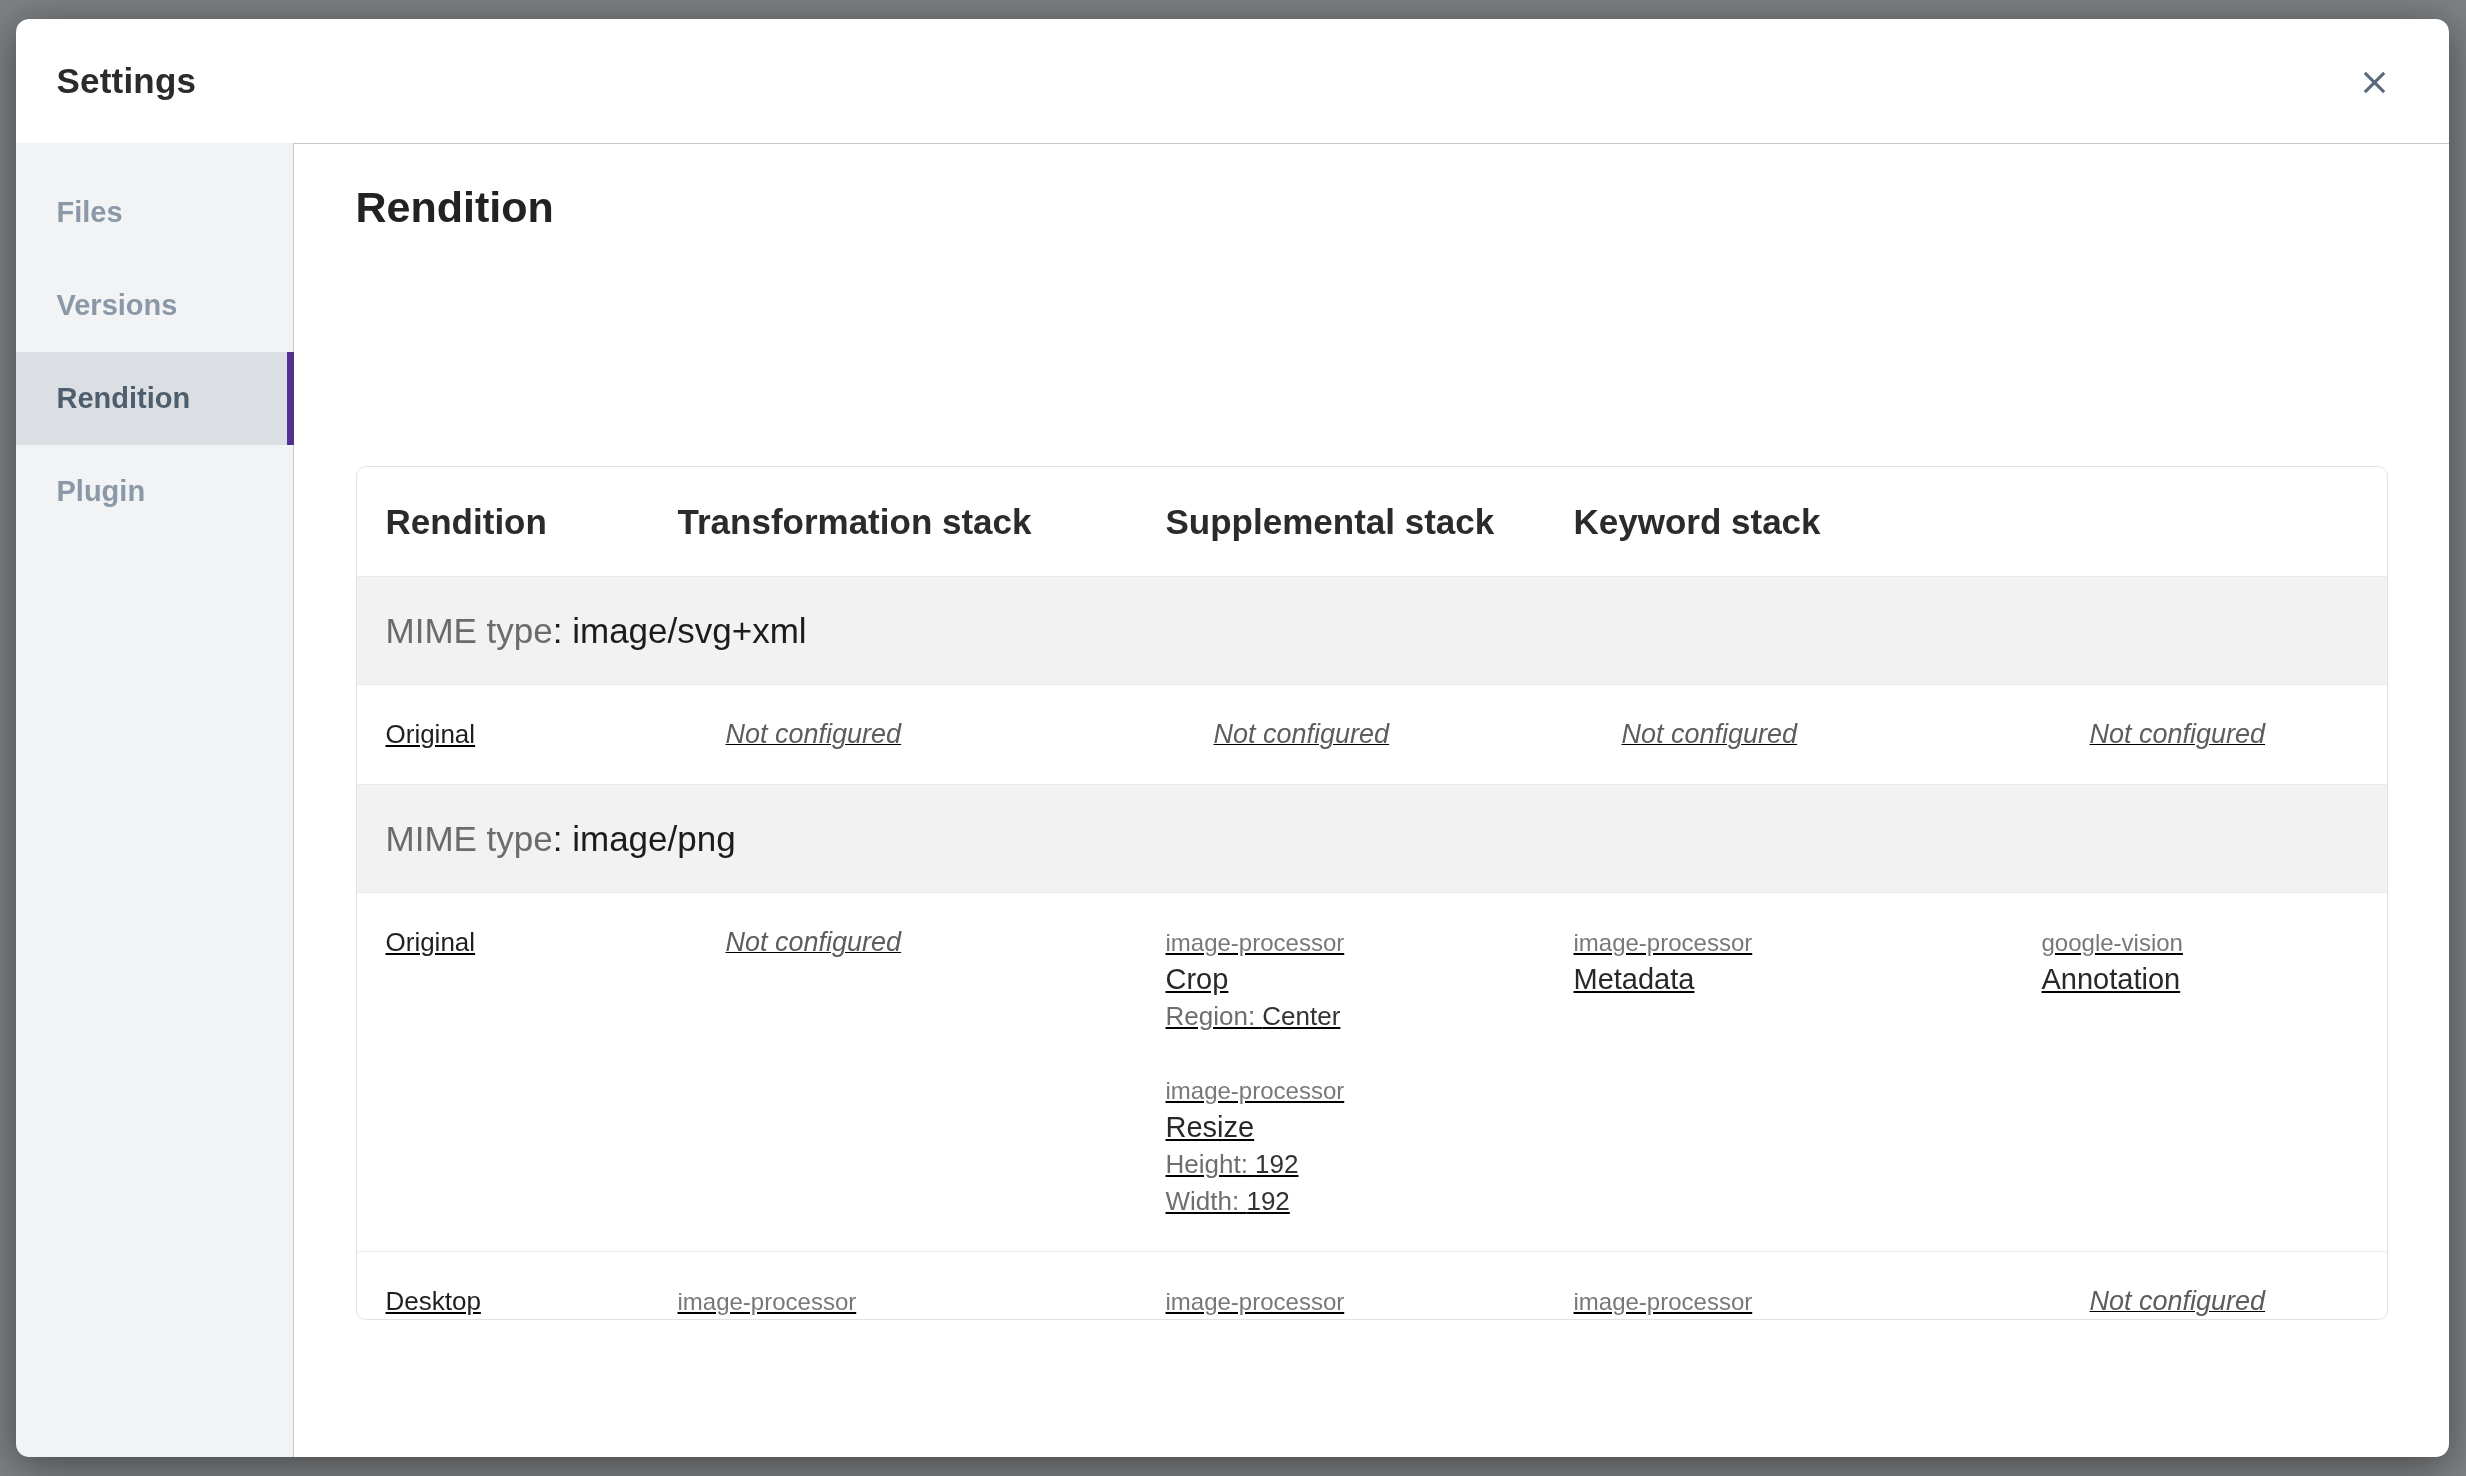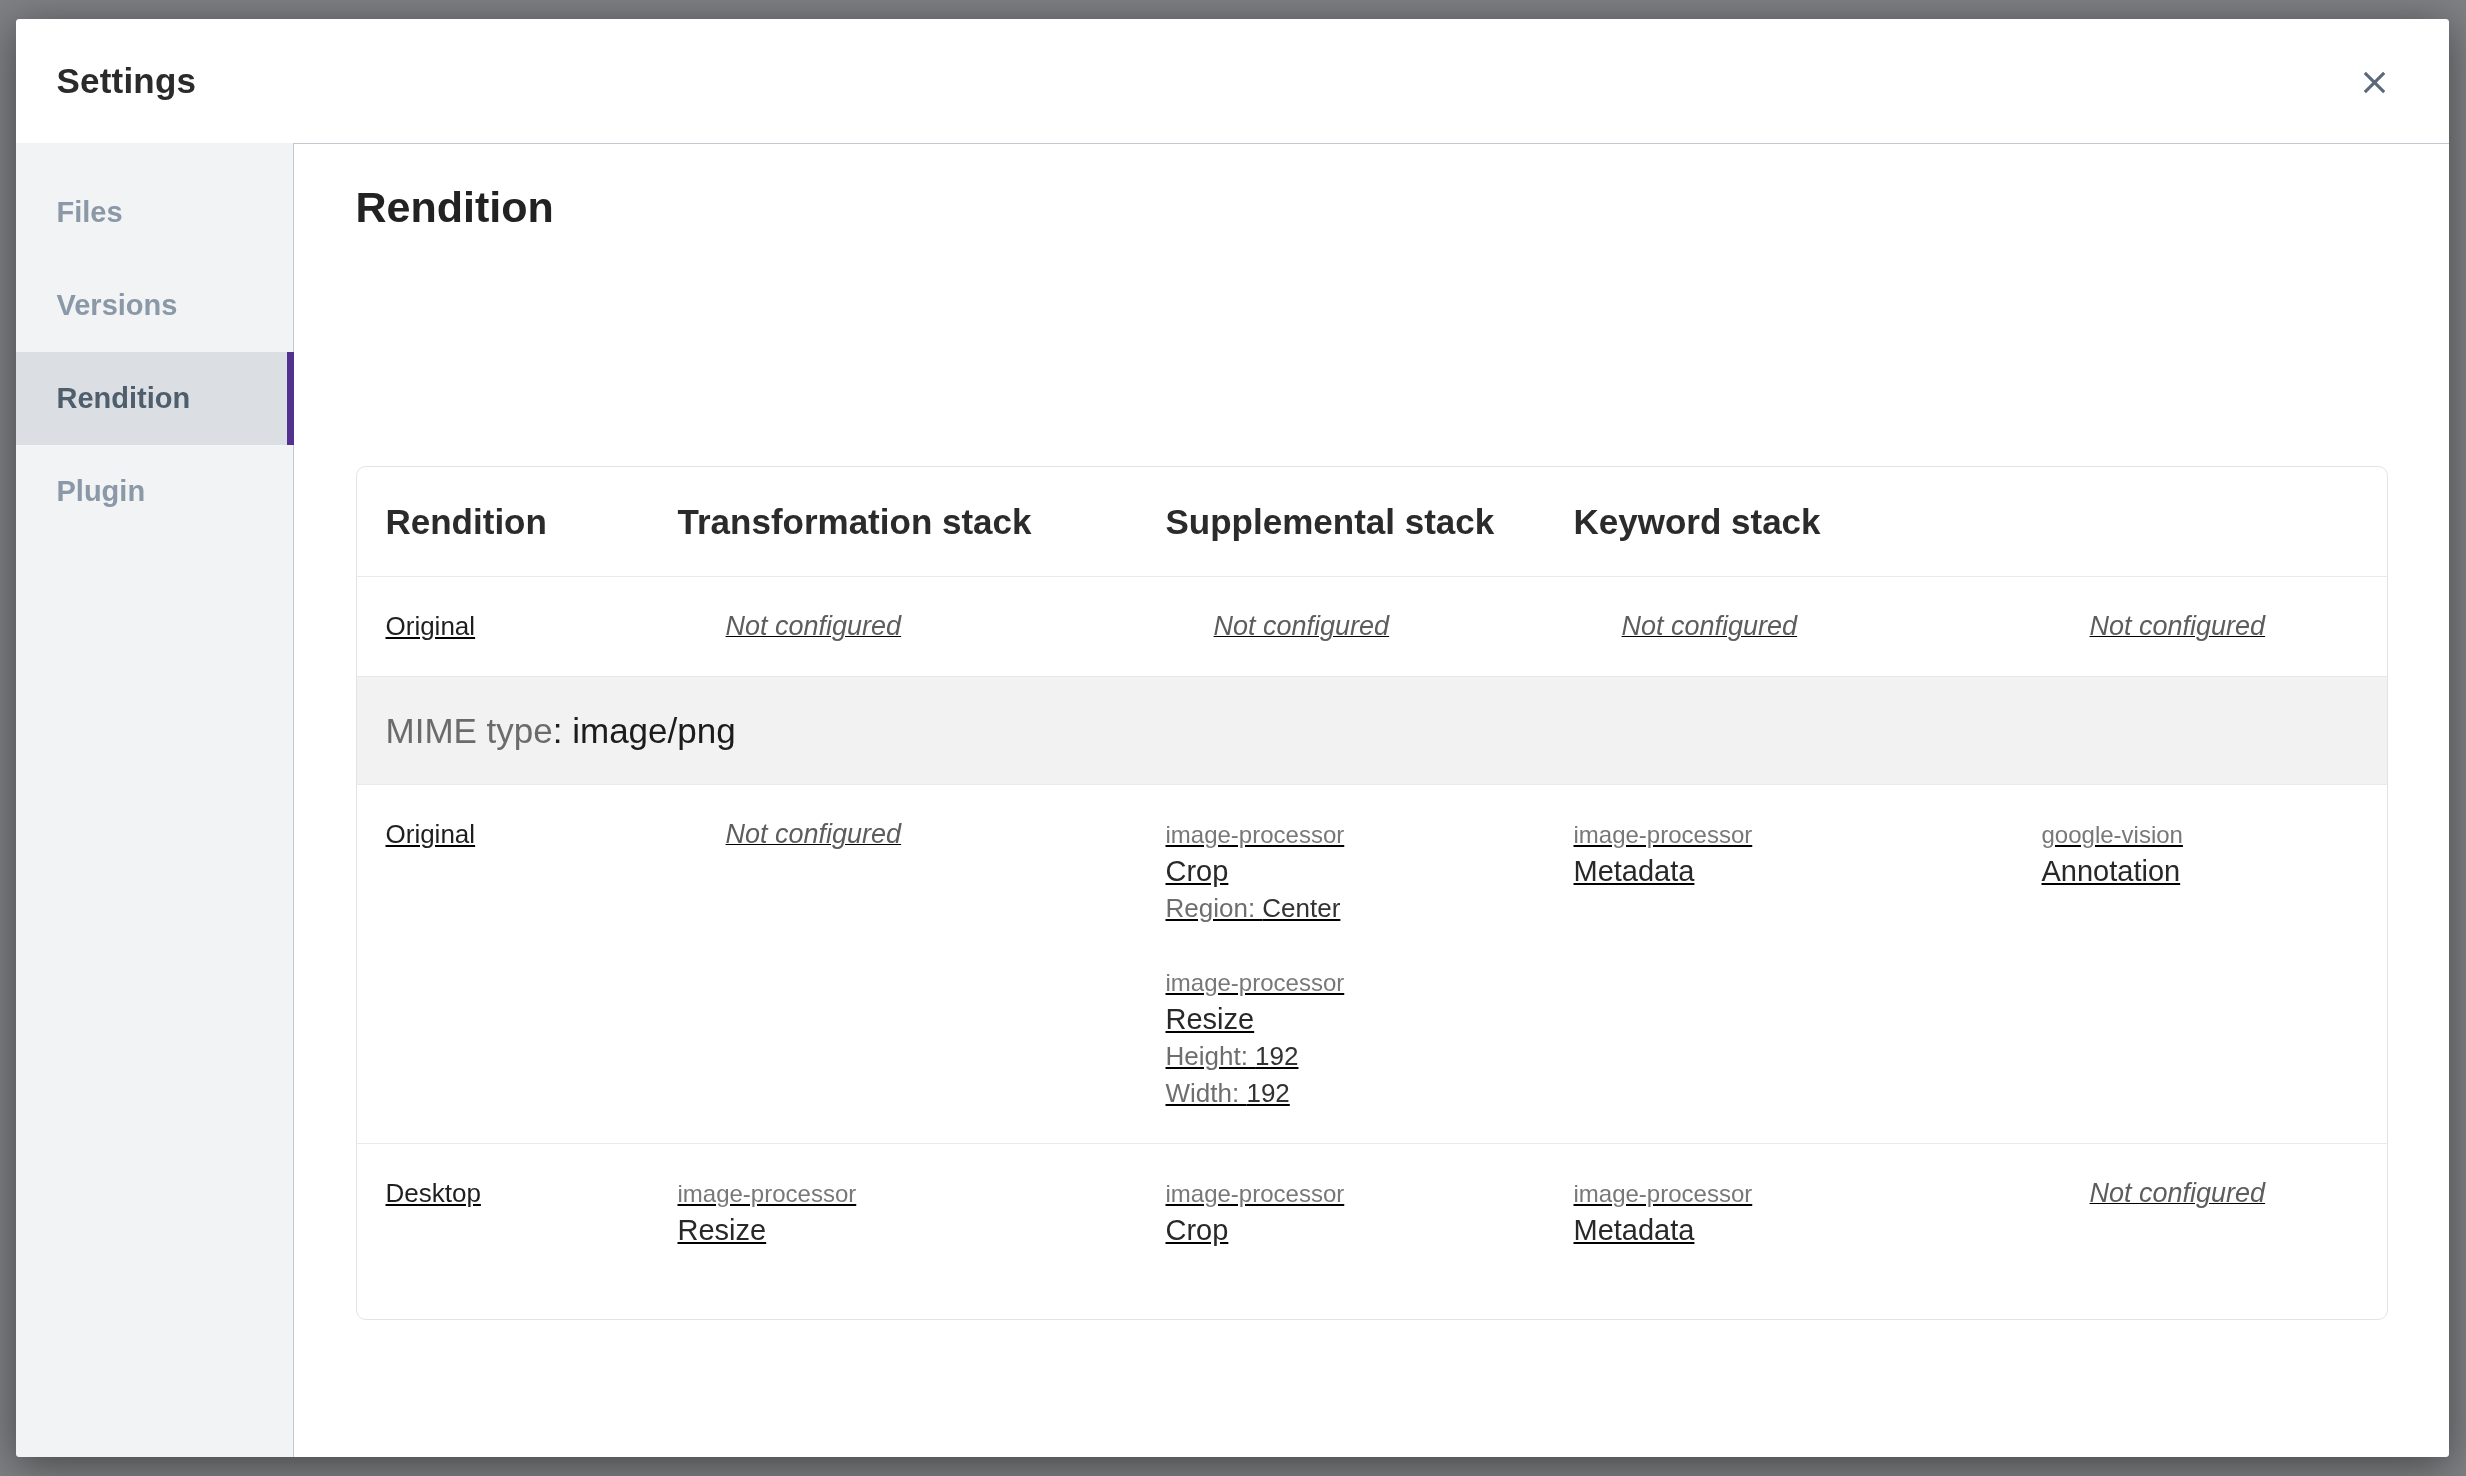--- a/index.html
+++ b/index.html
@@ -1,19 +1,19 @@
 <!DOCTYPE html>
 <html><head>
 <meta charset="utf-8">
 <style>
   html,body{margin:0;padding:0;}
   .stage{position:relative;width:2467px;height:1477px;background:#7e8083;overflow:hidden;
          font-family:"Liberation Sans",sans-serif;-webkit-font-smoothing:antialiased;}
   .modal{position:absolute;left:15.5px;top:19.4px;width:2433px;height:1438px;background:#0c4a6e;
-         border-radius:3px;box-shadow:0 7.8px 41px rgba(0,0,0,.45);overflow:hidden;}
+         border-radius:13px;box-shadow:0 7.8px 41px rgba(0,0,0,.45);overflow:hidden;}
   
   .hdr{position:absolute;left:0;top:0;right:0;height:124px;background:#fff;}
   .hdr-title{position:absolute;left:41px;top:0;height:124px;display:flex;align-items:center;
              font-size:35px;font-weight:700;color:#2b2b2b;letter-spacing:0.2px;}
   .close-btn{position:absolute;right:58px;top:47px;width:33px;height:33px;cursor:pointer;
              display:flex;align-items:center;justify-content:center;}
   
   .bodyrow{position:absolute;left:0;top:124px;right:0;bottom:0;display:flex;}
   .sidebar{width:278px;background:#f2f3f5;border-right:1.9px solid #c3c9d1;box-sizing:border-box;
            padding-top:23px;}
@@ -83,20 +83,21 @@
 
       <div class="content">
         <div class="page-heading">Rendition</div>
         <div class="card" id="table-card">
             <div class="t-row t-head">
               <div class="t-cell">Rendition</div>
               <div class="t-cell">Transformation stack</div>
               <div class="t-cell">Supplemental stack</div>
               <div class="t-cell">Keyword stack</div>
             </div>
+            <div class="t-mime"><span class="mime-label">MIME type</span><span class="mime-value">: image/svg+xml</span></div>
             <div class="t-row t-datarow">
               <div class="t-cell rend-name">Original</div>
               <div class="t-cell"><span class="not-conf">Not configured</span></div>
               <div class="t-cell"><span class="not-conf">Not configured</span></div>
               <div class="t-cell"><span class="not-conf">Not configured</span></div>
               <div class="t-cell"><span class="not-conf">Not configured</span></div>
             </div>
             <div class="t-mime"><span class="mime-label">MIME type</span><span class="mime-value">: image/png</span></div>
             <div class="t-row t-datarow">
               <div class="t-cell rend-name">Original</div>

